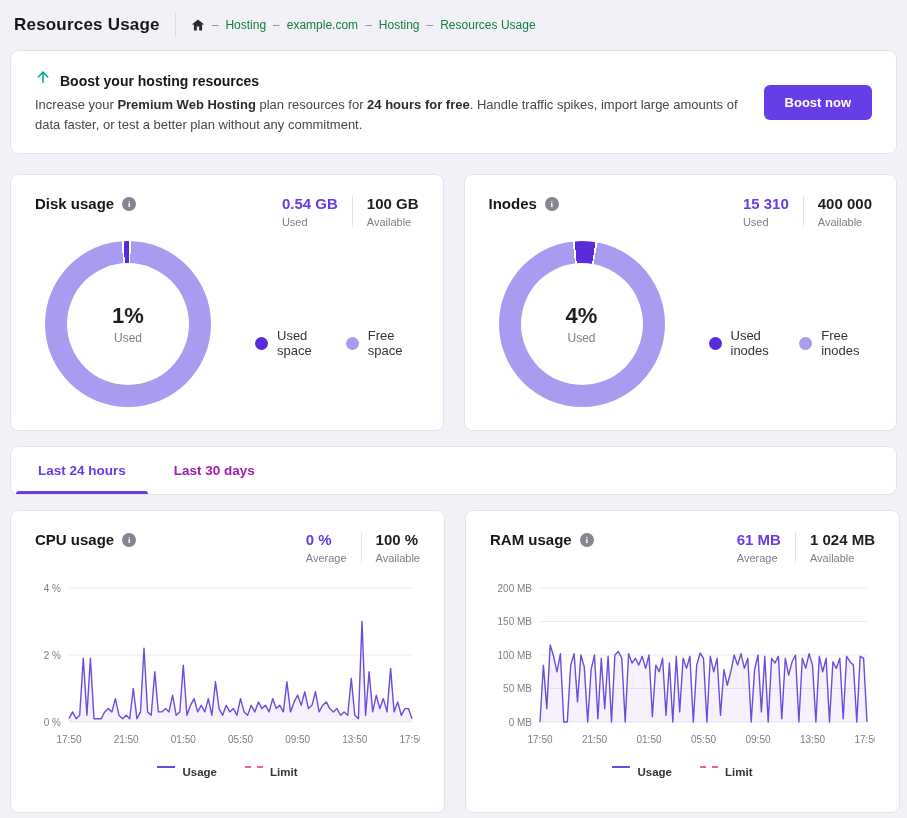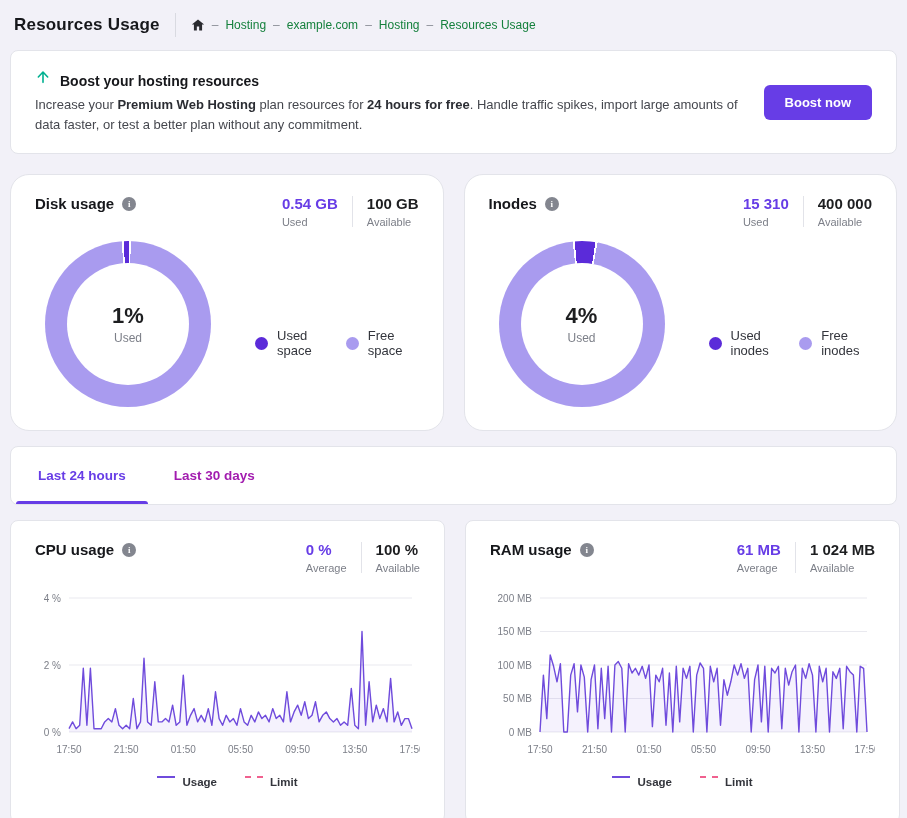--- a/index.html
+++ b/index.html
@@ -30,21 +30,21 @@
   .banner-title-row { display:flex; align-items:flex-end; gap:9px; margin-bottom:6px; }
   .banner-title { font-size:14px; font-weight:700; margin:0; color:#16171b; }
   .banner-text p { font-size:13px; color:#45474e; line-height:20px; margin:0; max-width:710px; }
   .banner-text b { color:#2b2d33; }
   .boost-btn { background:#673de6; color:#fff; font-family:inherit; font-weight:700; font-size:13px;
                border:none; border-radius:6px; padding:10px 21px; cursor:pointer; white-space:nowrap; }
 
   
   .row { display:flex; gap:20px; margin-bottom:15px; }
 
-  .usage-card { flex:1; height:257px; padding:20px 24px;border-radius:19px; }
+  .usage-card { flex:1; height:257px; padding:20px 24px; }
   .chart-card { flex:1; height:303px; padding:20px 24px 12px; }
 
   .card-head { display:flex; justify-content:space-between; align-items:flex-start; }
   .card-title { display:flex; align-items:center; gap:8px; font-size:15px; font-weight:700; color:#16171b; }
   .info-icon { width:14px; height:14px; border-radius:50%; background:#83868f; color:#fff;
                font-size:9px; font-weight:700; display:flex; align-items:center; justify-content:center;
                cursor:pointer; font-family:"Liberation Serif", serif; }
   .stats { display:flex; }
   .stat .v { font-size:15px; font-weight:700; color:#1d1e20; }
   .stat.purple .v { color:#673de6; }
@@ -57,21 +57,21 @@
   .donut::after { content:""; position:absolute; inset:22px; background:#fff; border-radius:50%; }
   .donut-center { position:absolute; inset:0; display:flex; flex-direction:column;
                   align-items:center; justify-content:center; z-index:1; }
   .donut-center .v { font-size:22px; font-weight:700; color:#1d1e20; }
   .donut-center .l { font-size:12px; color:#7c7f88; margin-top:2px; }
   .dlegend { margin-top:38px; display:flex; flex-direction:row; gap:15px; }
   .dlegend-item { display:flex; align-items:center; gap:9px; font-size:13px; color:#33353c; }
   .dot { width:13px; height:13px; border-radius:50%; flex:0 0 auto; }
 
   
-  .tabs { display:flex; height:59px; margin-bottom:15px; padding:0 3px; }
+  .tabs { display:flex; height:49px; margin-bottom:15px; padding:0 3px; }
   .tab { position:relative; display:flex; align-items:center; padding:0 24px;
          font-size:13.5px; font-weight:700; color:#a21caf; cursor:pointer; }
   .tab.active { color:#673de6; }
   .tab.active::after { content:""; position:absolute; left:2px; right:2px; bottom:0;
                        height:3px; background:#673de6; border-radius:3px 3px 0 0; }
 
   
   .chart-wrap { margin-top:6px; }
   svg.linechart { display:block; cursor:crosshair; }
   svg.linechart text { font-family:"Liberation Sans", sans-serif; }

